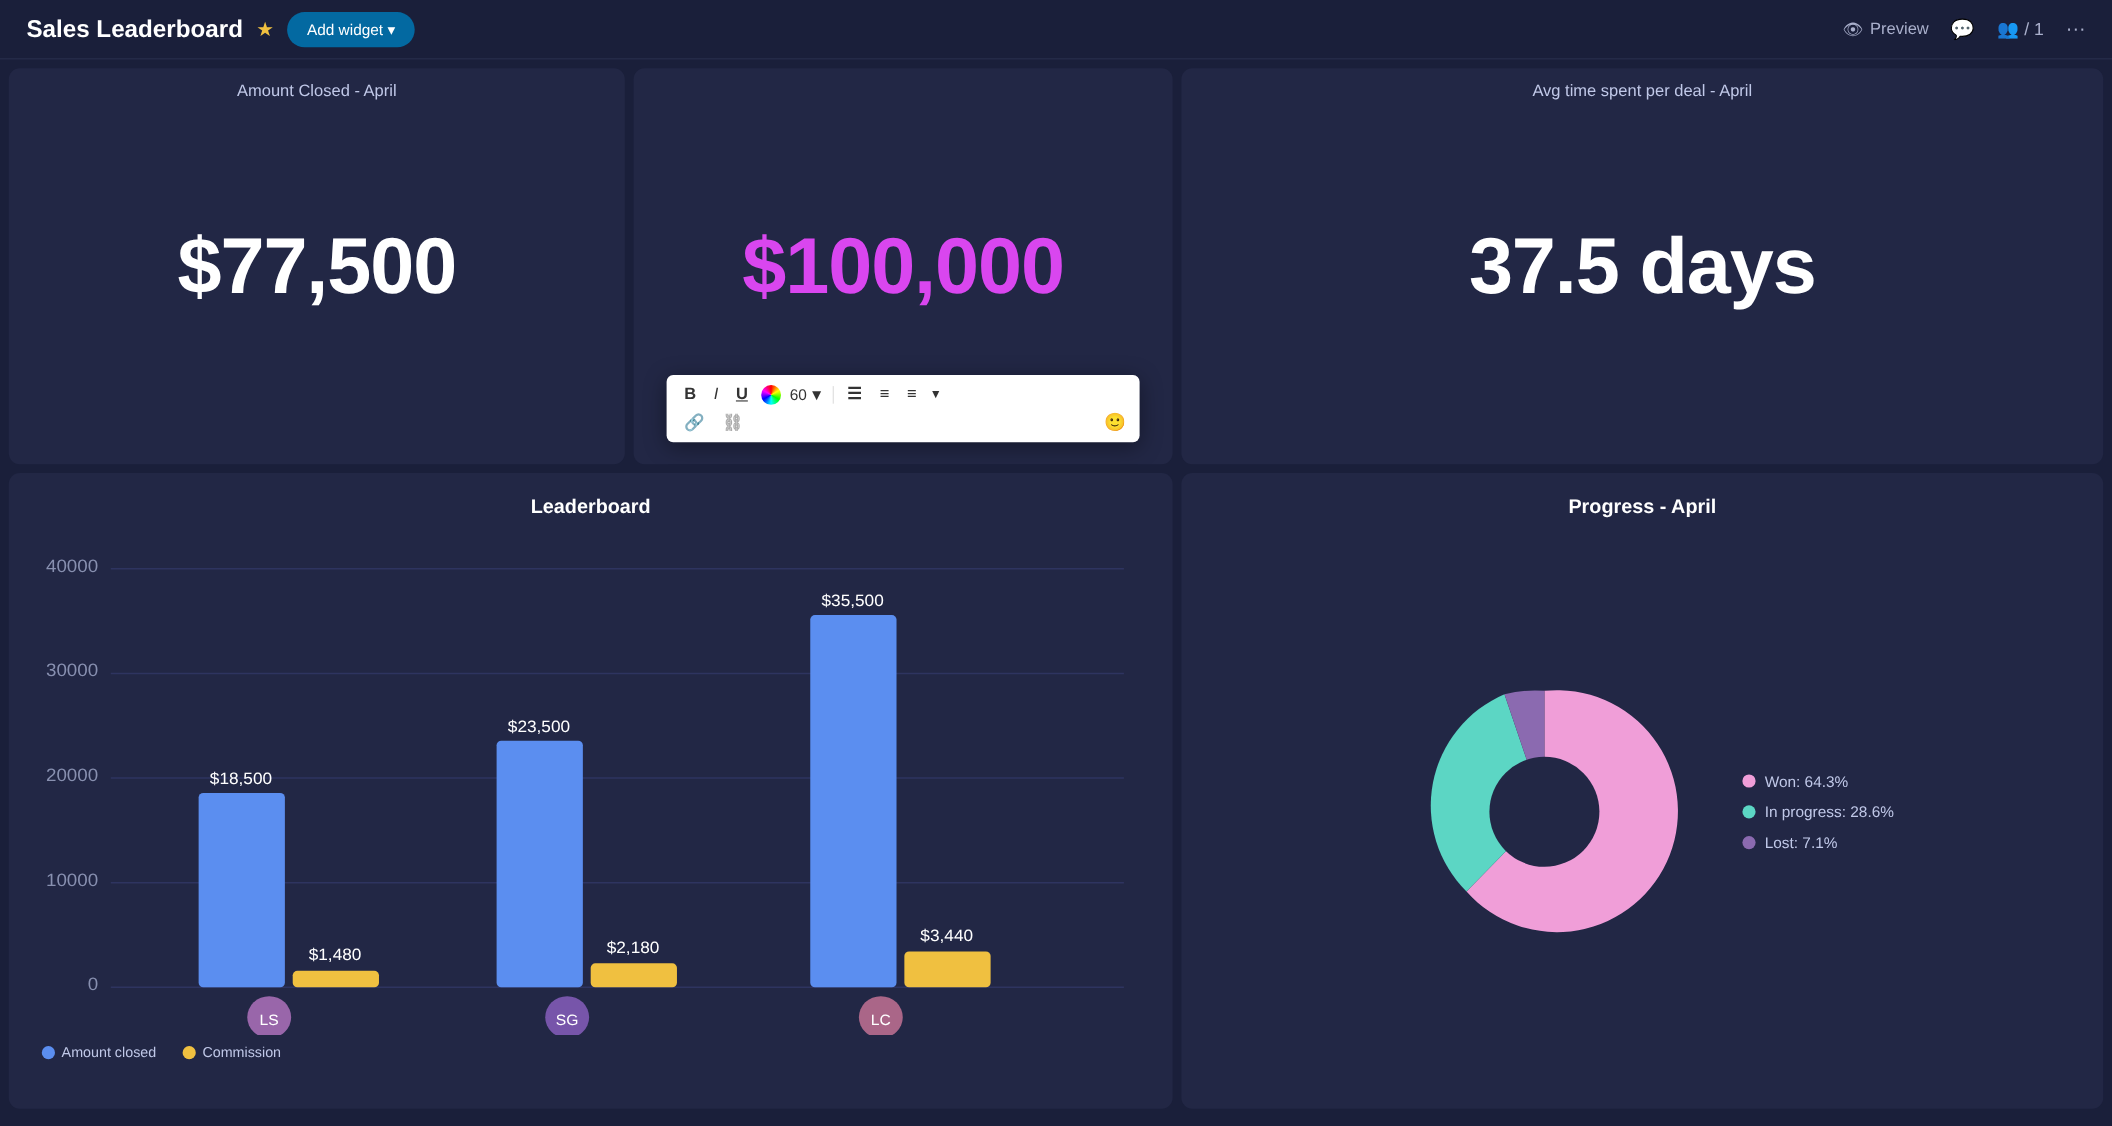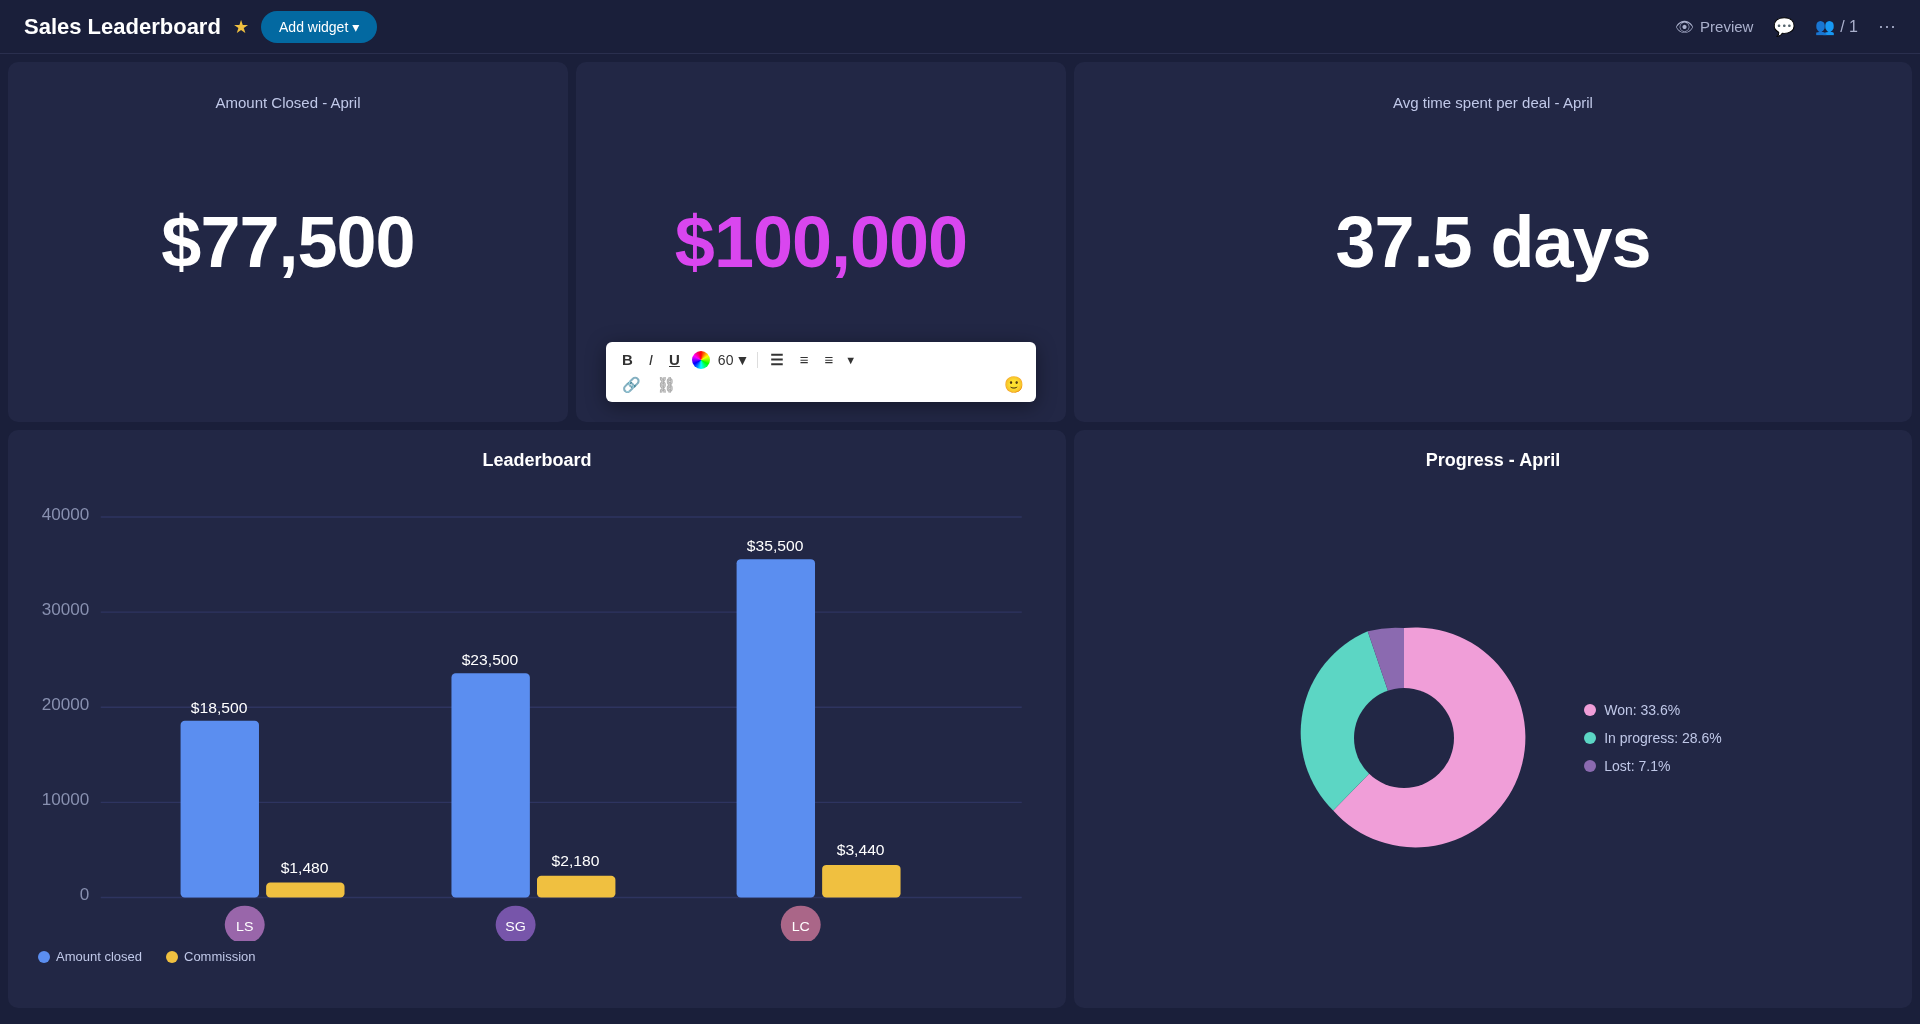--- a/index.html
+++ b/index.html
@@ -111,21 +111,21 @@
       align-items: center;
       justify-content: center;
     }
 
     .card-label {
       font-size: 15px;
       color: #c0c8e8;
       text-align: center;
       margin-bottom: 16px;
       position: absolute;
-      top: 32px;
+      top: 12px;
       left: 0;
       right: 0;
     }
     .card-value-large {
       font-size: 72px;
       font-weight: 700;
       color: #fff;
       letter-spacing: -1px;
     }
     .card-value-goal {
@@ -418,21 +418,21 @@
 
         <path d="M140,140 L69.2,212.5 A110,110 0 0,1 103.7,33.2 Z" fill="#5cd6c4"></path>
 
         <path d="M140,140 L103.7,33.2 A110,110 0 0,1 140,30 Z" fill="#8b6ab0"></path>
 
         <circle cx="140" cy="140" r="50" fill="#222745"></circle>
       </svg>
       <div class="pie-legend">
         <div class="pie-legend-item">
           <span class="pie-legend-dot" style="background:#f09ed8;"></span>
-          <span>Won: 33.6%</span>
+          <span>Won: 64.3%</span>
         </div>
         <div class="pie-legend-item">
           <span class="pie-legend-dot" style="background:#5cd6c4;"></span>
           <span>In progress: 28.6%</span>
         </div>
         <div class="pie-legend-item">
           <span class="pie-legend-dot" style="background:#8b6ab0;"></span>
           <span>Lost: 7.1%</span>
         </div>
       </div>

